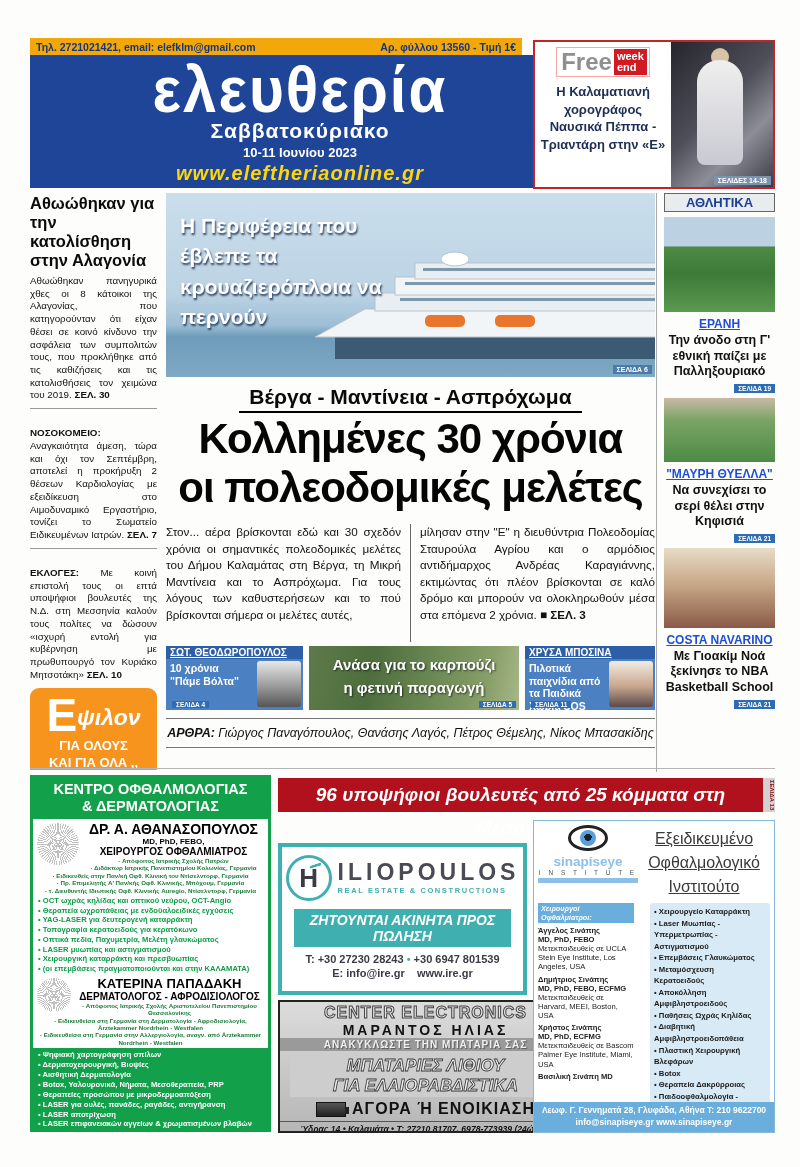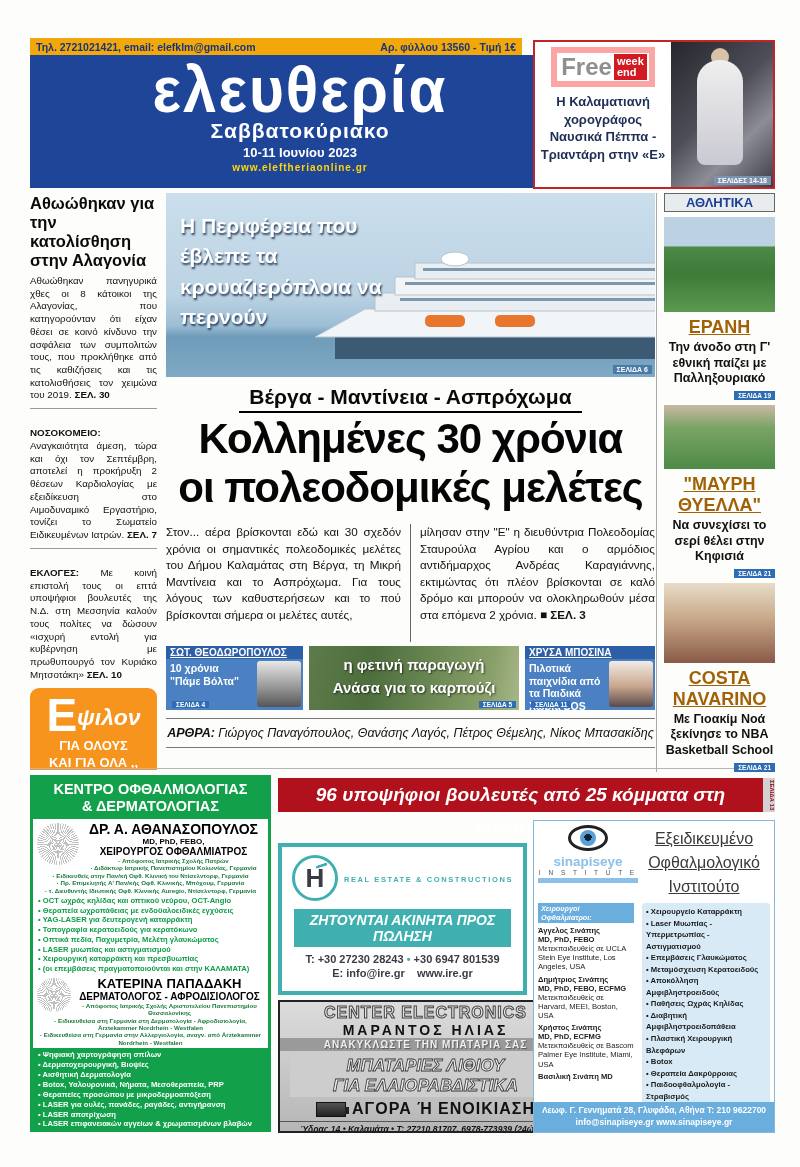--- a/index.html
+++ b/index.html
@@ -9,27 +9,27 @@
 
   
   .topbar { position:absolute; left:30px; top:38px; width:492px; height:17px; background:#f2a70b;
             display:flex; justify-content:space-between; align-items:center; padding:0 6px;
             font-size:10.5px; font-weight:bold; color:#15357e; }
   .masthead { position:absolute; left:30px; top:55px; width:540px; height:133px; background:#1f4598;
               text-align:center; color:#fff; overflow:hidden; }
   .logo { font-size:60px; line-height:62px; font-weight:900; letter-spacing:2px; transform:scaleY(1.08); margin-top:4px; }
   .edition { font-size:21px; font-weight:900; letter-spacing:1px; margin-top:-2px; }
   .mdate { font-size:13px; font-weight:bold; margin-top:2px; }
-  .website { font-size:10px; font-weight:900; color:#ffd60a; margin-top:2px; letter-spacing:1px; }
+  .website { font-size:20px; font-weight:900; color:#ffd60a; margin-top:2px; letter-spacing:1px;font-style:italic; }
 
   
   .weekend { position:absolute; left:533px; top:40px; width:242px; height:149px; border:2px solid #c2242a;
              background:#fff; display:flex; }
   .wk-left { flex:1; padding:5px 4px; text-align:center; }
-  .wk-logo { display:inline-flex; align-items:stretch; border:6px solid #fca5a5; padding:1px 2px; margin-bottom:6px; background:#fff; }
+  .wk-logo { display:inline-flex; align-items:stretch; border:1px solid #fca5a5; padding:1px 2px; margin-bottom:6px; background:#fff; }
   .wk-free { font-size:24px; font-weight:900; color:#8f8f8f; line-height:26px; padding:0 2px; }
   .wk-red { background:#d11a21; color:#fff; font-size:11px; font-weight:900; line-height:11px; padding:2px 3px; text-align:left; }
   .wk-text { font-size:13px; font-weight:600; color:#1d2f55; line-height:1.35; }
   .wk-photo { width:102px; position:relative; background:linear-gradient(135deg,#26262e 0%,#4e4e58 45%,#8d8d97 70%,#3a3a44 100%); }
   .wk-dancer { position:absolute; left:26px; top:18px; width:46px; height:105px; background:linear-gradient(#efefef,#c9c9d2); border-radius:22px 22px 8px 8px; }
   .wk-head { position:absolute; left:40px; top:6px; width:18px; height:18px; border-radius:50%; background:#d8c2a8; }
   .wk-badge { position:absolute; right:2px; bottom:2px; background:#7d92ad; color:#fff; font-size:7px; font-weight:bold; padding:1px 4px; }
 
   
   .left-col { position:absolute; left:30px; top:194px; width:132px; height:576px; padding-right:5px; overflow:hidden; }
@@ -83,21 +83,21 @@
   .arthra b { font-weight:900; }
   .section-rule { position:absolute; left:30px; top:768px; width:745px; border-top:1px solid #b5b5b5; }
 
   
   .sports { position:absolute; left:656px; top:193px; width:119px; height:579px; padding-left:7px; border-left:1px solid #aaa; overflow:hidden; }
   .sp-header { background:#e9ecef; border:1px solid #666; color:#1b3f94; font-weight:900; font-size:13px; text-align:center; padding:1px 0; }
   .sp-photo { width:100%; margin-top:5px; }
   .sp-ph1 { height:95px; background:linear-gradient(#bcd2e2 0%,#bcd2e2 30%,#4e8a46 32%,#3e7a38 60%,#5b9a50 100%); }
   .sp-ph2 { height:64px; background:linear-gradient(#c8b9a5 0%,#7aa465 35%,#4e8a46 100%); }
   .sp-ph3 { height:80px; background:linear-gradient(#e8dcc8 0%,#c8a888 45%,#8a5a48 100%); }
-  .sp-team { font-size:18px; font-weight:900; text-align:center; text-decoration:underline; margin-top:5px; color:#a16207; }
+  .sp-team { font-size:12px; font-weight:900; text-align:center; text-decoration:underline; margin-top:5px; color:#1d4ed8; }
   .sp-text { font-size:12.5px; text-align:center; line-height:1.25; font-weight:600; color:#111; margin-top:2px; }
   .sp-badge { display:block; width:max-content; margin:4px 0 2px auto; background:#2e6db4; color:#fff; font-size:6.5px; font-weight:bold; padding:1px 4px; }
 
   
   .red-banner { position:absolute; left:278px; top:778px; width:497px; height:34px; background:#b0111c; display:flex; }
   .rb-text { flex:1; color:#fff; font-style:italic; font-weight:900; font-size:19px; text-align:center; line-height:33px; }
   .rb-side { width:12px; background:#d2d2d2; color:#8d0e16; writing-mode:vertical-rl; font-size:6px; font-weight:bold; text-align:center; }
 
   
   .ad-green { position:absolute; left:30px; top:775px; width:241px; height:357px; border:3px solid #12a04b; background:#fff; overflow:hidden; }
@@ -153,21 +153,21 @@
   .sn-logo { width:100px; text-align:center; }
   .sn-eye { width:40px; height:26px; margin:0 auto; border:3px solid #222; border-radius:50%; position:relative; background:#fff; }
   .sn-iris { position:absolute; left:9px; top:2px; width:16px; height:16px; border-radius:50%;
              background:radial-gradient(circle at 50% 45%, #123 0 30%, #5aa0d8 31% 80%, #2a6aa8 100%); }
   .sn-word { font-size:13.5px; margin-top:3px; color:#3a3a3a; font-weight:bold; }
   .sn-word span { color:#8cc0e8; }
   .sn-inst { font-size:6.5px; letter-spacing:3px; color:#555; }
   .sn-bar { background:#8cc0e8; height:5px; margin-top:2px; }
   .sn-title { flex:1; text-align:center; font-size:16px; color:#3a3a3a; line-height:1.5; padding-top:2px; }
   .sn-title div { text-decoration:underline; }
-  .sn-cols { display:flex; gap:8px; padding:2px 4px; }
+  .sn-cols { display:flex; gap:16px; padding:2px 4px; }
   .sn-doctors { width:96px; }
   .sn-dochead { background:#6aaedd; color:#fff; font-weight:900; font-style:italic; font-size:7.3px; padding:1px 3px; }
   .sn-doc { margin-top:3px; font-size:7.6px; line-height:1.2; color:#222; }
   .sn-doc .nm { font-weight:900; }
   .sn-doc .dg { font-weight:900; }
   .sn-services { flex:1; background:#d8eaf6; border-radius:3px; padding:3px 4px; font-size:7.7px; font-weight:600; line-height:1.5; color:#1a1a1a; }
   .sn-services div::before { content:"• "; }
   .sn-footer { position:absolute; left:0; bottom:0; width:100%; background:#6aaedd; color:#fff; text-align:center;
                font-size:8.5px; font-weight:bold; padding:3px 0; line-height:1.4; }
 </style>
@@ -260,22 +260,22 @@
 
   <div class="features">
     <div class="fbox fbox1">
       <div class="fhead">ΣΩΤ. ΘΕΟΔΩΡΟΠΟΥΛΟΣ</div>
       <div class="ftext">10 χρόνια "Πάμε Βόλτα"</div>
       <div class="fportrait p-gray"></div>
       <div class="fbadge">ΣΕΛΙΔΑ 4</div>
     </div>
     <div class="fmelon">
       <div class="melon-text">
+        <div>Ανάσα για το καρπούζι</div>
         <div>η φετινή παραγωγή</div>
-        <div>Ανάσα για το καρπούζι</div>
       </div>
       <div class="fbadge-r">ΣΕΛΙΔΑ 5</div>
     </div>
     <div class="fbox fbox3">
       <div class="fhead">ΧΡΥΣΑ ΜΠΟΣΙΝΑ</div>
       <div class="ftext">Πιλοτικά παιχνίδια από τα Παιδικά Χωριά SOS</div>
       <div class="fportrait p-color"></div>
       <div class="fbadge">ΣΕΛΙΔΑ 11</div>
     </div>
   </div>
@@ -357,20 +357,21 @@
     <div class="ag-footer">Αντωνοπούλου 11, Καλαμάτα, τηλ. 2721600901</div>
   </div>
 
   <div class="ad-ilio">
     <div class="il-row">
       <div class="il-circle">
         <span>H</span>
         <span class="il-roof"></span>
       </div>
       <div class="il-nameblock">
+        <div class="il-name">ILIOPOULOS</div>
         <div class="il-sub">REAL ESTATE &amp; CONSTRUCTIONS</div>
       </div>
     </div>
     <div class="il-banner">ΖΗΤΟΥΝΤΑΙ ΑΚΙΝΗΤΑ ΠΡΟΣ ΠΩΛΗΣΗ</div>
     <div class="il-phones">
       <span>T: +30 27230 28243</span>
       <span class="dot">•</span>
       <span>+30 6947 801539</span>
     </div>
     <div class="il-mail">

